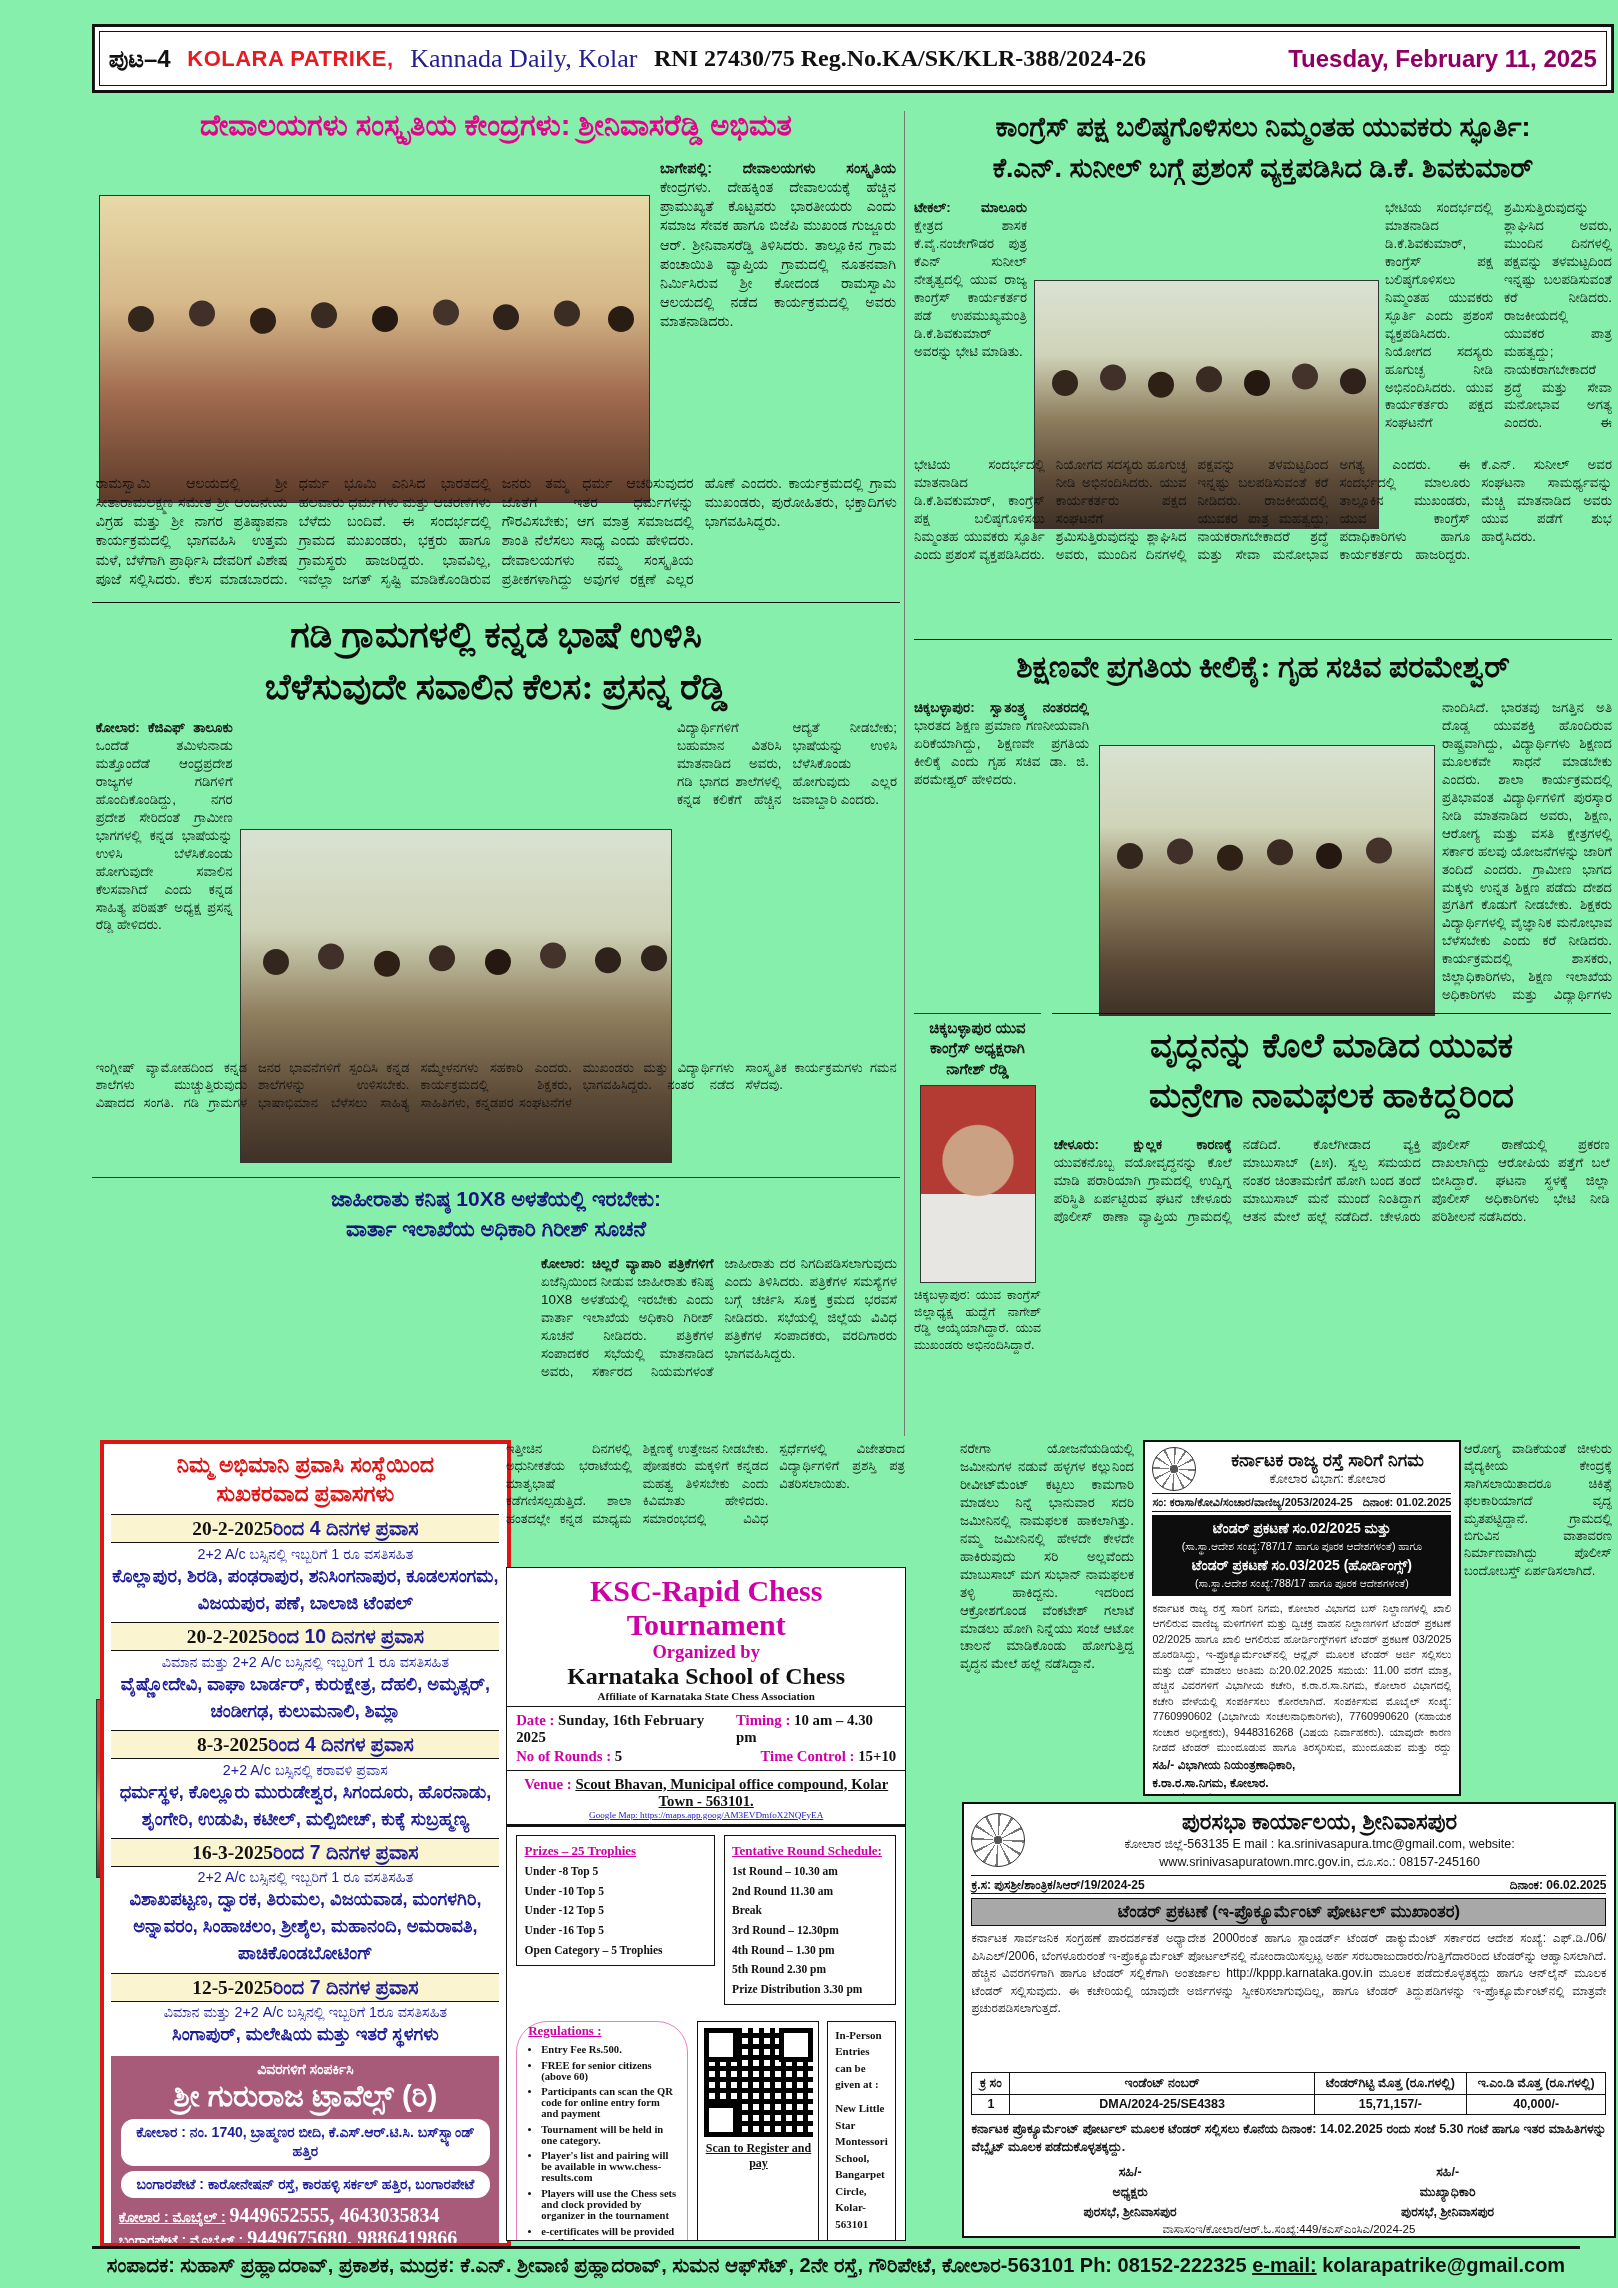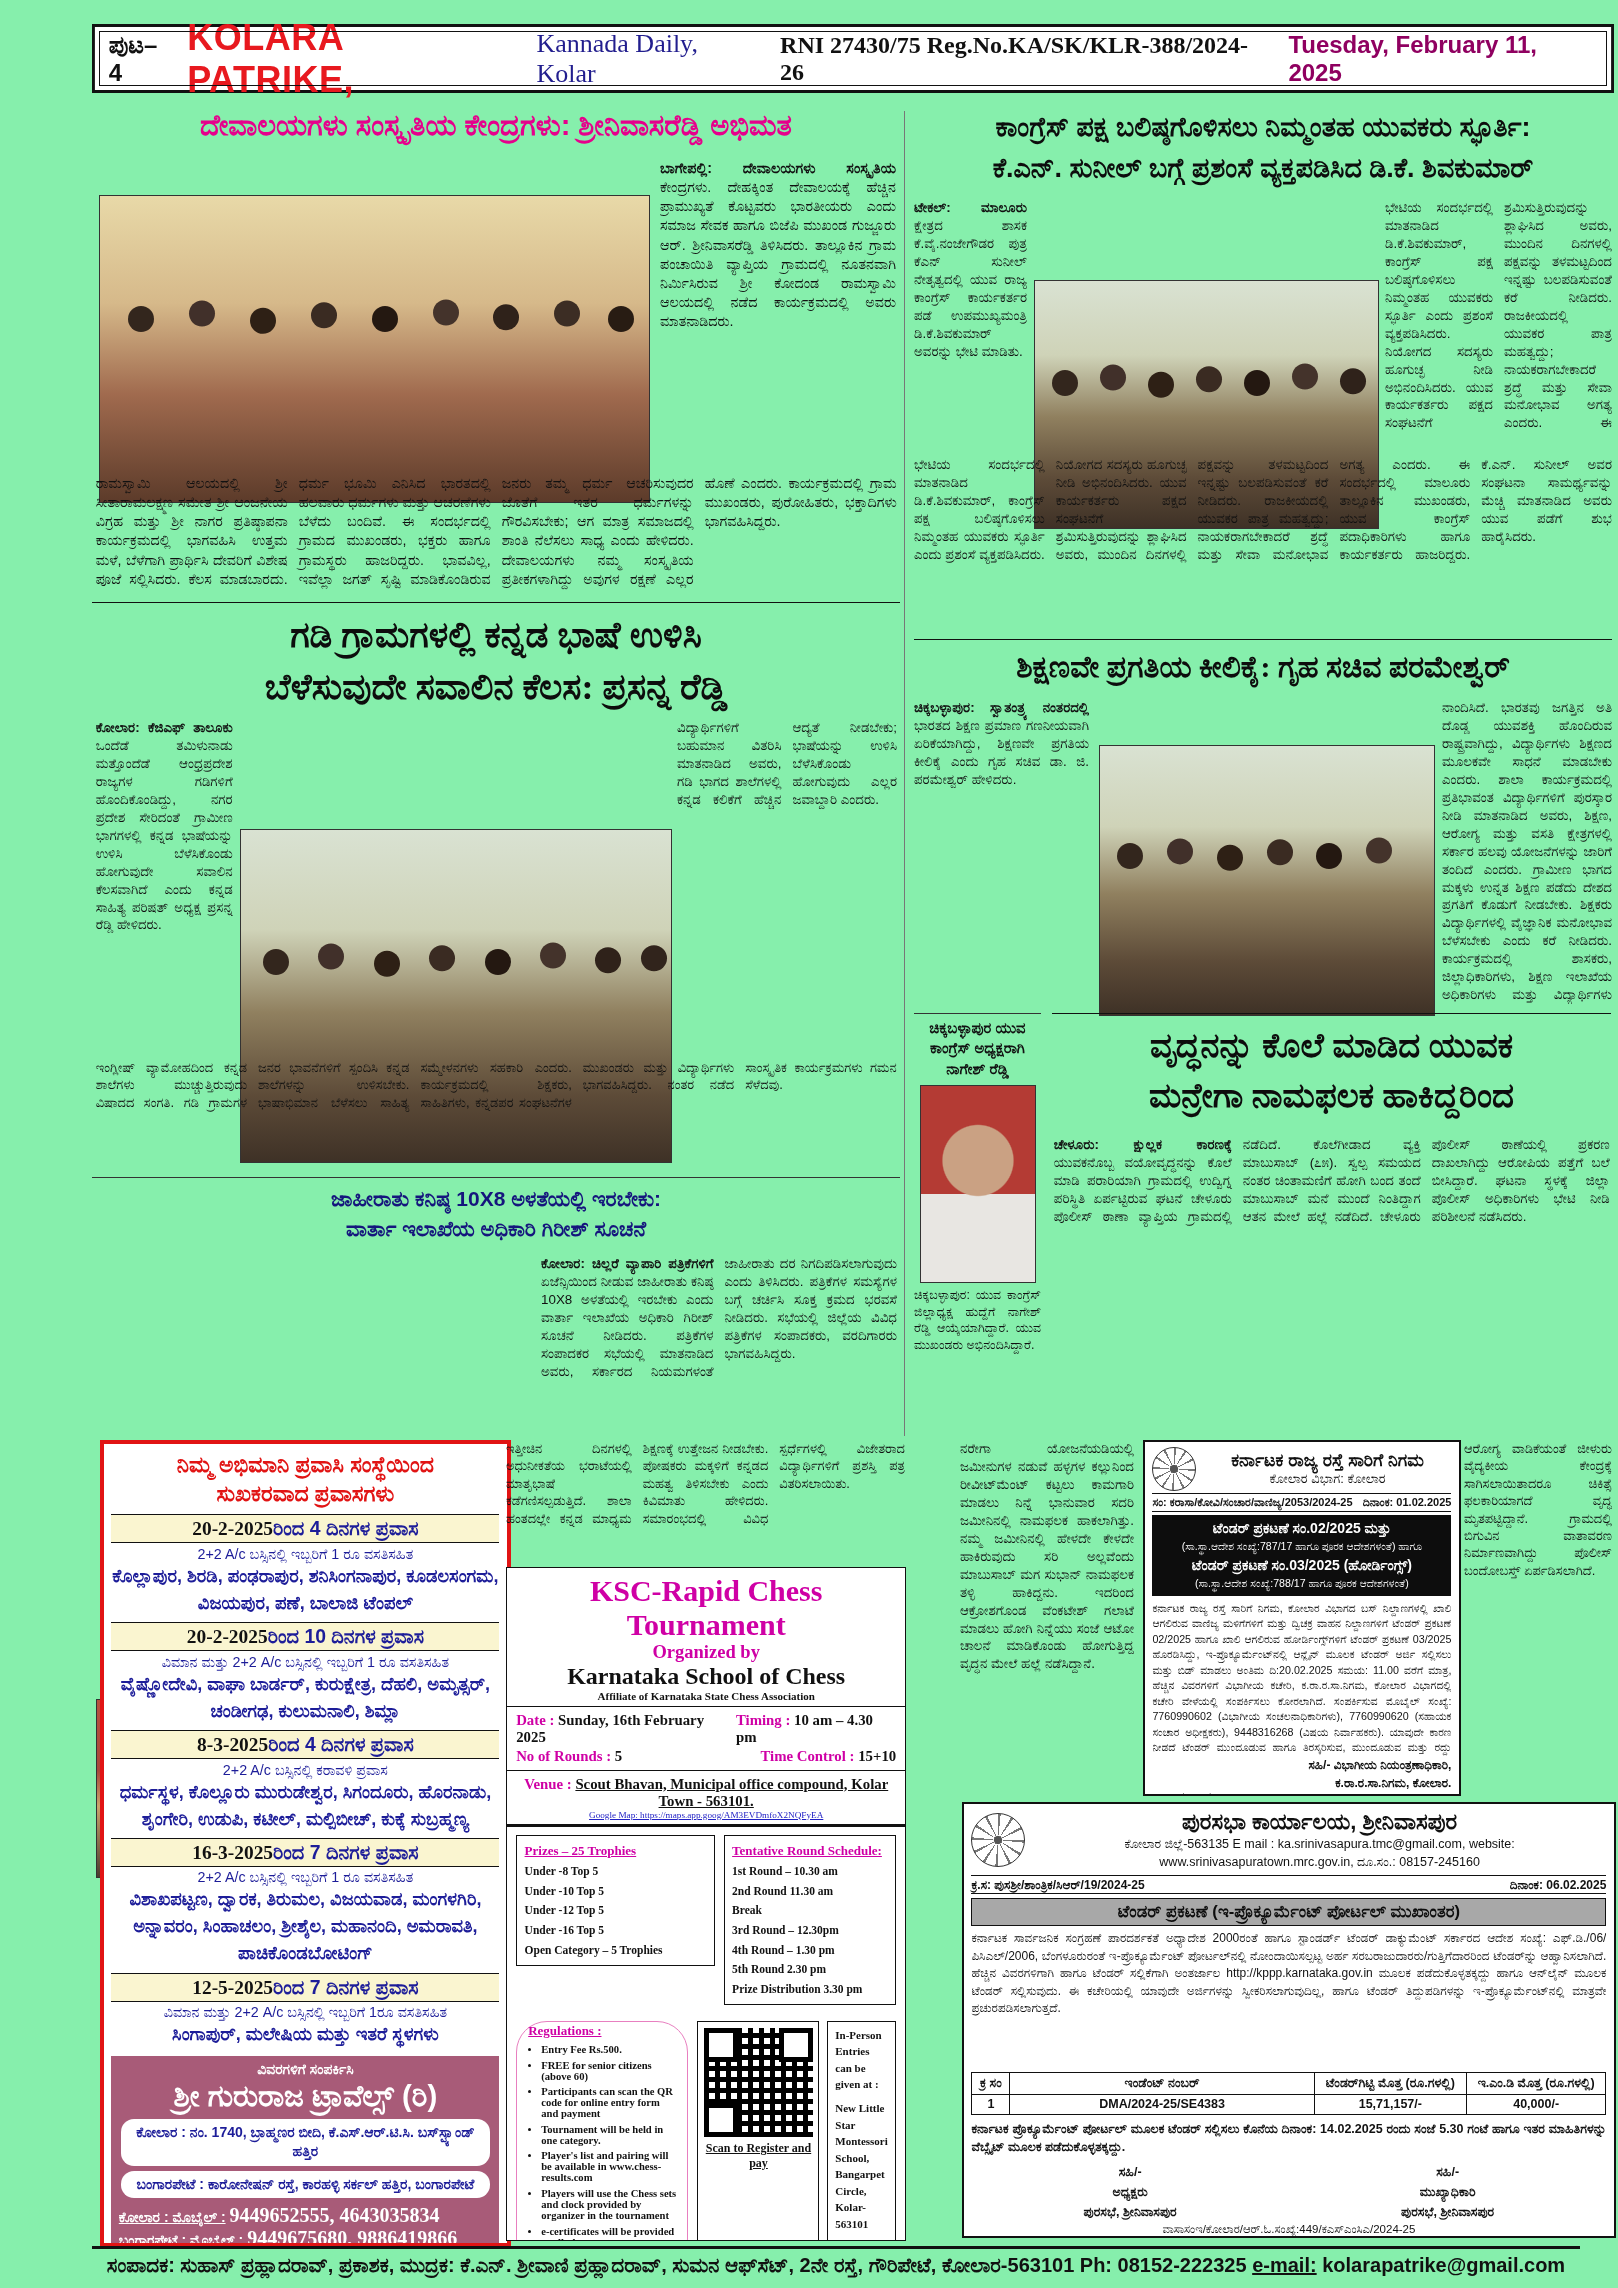--- a/index.html
+++ b/index.html
@@ -10,21 +10,21 @@
   .cols2{column-count:2;column-gap:11px;}
   .cols3{column-count:3;column-gap:11px;}
   .cols4{column-count:4;column-gap:11px;}
   .cols5{column-count:5;column-gap:11px;}
   .lead-bold::first-line{font-weight:bold;}
   
   .masthead{border:2.8px solid #111;box-shadow:0 0 0 0.9px #111 inset;background:#fff;
             display:flex;align-items:center;gap:16.6px;padding:0 14.8px;}
   .mh-inner{border:0.9px solid #111;position:absolute;inset:4.6px;pointer-events:none;}
   .mh-page{font-weight:bold;font-size:24px;}
-  .mh-title{color:#e8191f;font-weight:bold;font-size:36px;letter-spacing:0.5px;}
+  .mh-title{color:#e8191f;font-weight:bold;font-size:22px;letter-spacing:0.5px;}
   .mh-sub{color:#221e8e;font-family:"Liberation Serif",serif;font-size:26px;}
   .mh-reg{font-family:"Liberation Serif",serif;font-weight:bold;font-size:24px;}
   .mh-date{color:#8f0060;font-weight:bold;font-size:24px;margin-left:auto;}
   
   .h-mag{color:#e6008c;font-weight:bold;font-size:29px;text-align:center;line-height:1.25;}
   .h-blk{color:#0d0d0d;font-weight:bold;font-size:27px;text-align:center;line-height:1.5;}
   .h-big{color:#0d0d0d;font-weight:bold;font-size:36px;text-align:center;line-height:1.45;
          font-family:"Liberation Serif","DejaVu Serif",serif;}
   .h-med{color:#0d0d0d;font-weight:bold;font-size:30px;text-align:center;line-height:1.3;
          font-family:"Liberation Serif","DejaVu Serif",serif;}
@@ -86,21 +86,21 @@
           background:radial-gradient(circle,#555 0 3.7px,transparent 4.6px),
           repeating-conic-gradient(#777 0 6deg,#fff 6deg 30deg);}
   .nt-org{font-weight:bold;font-size:17.5px;text-align:center;flex:1;}
   .nt-divn{text-align:center;font-size:13px;}
   .nt-ref{display:flex;justify-content:space-between;font-size:11px;font-weight:bold;
           border-top:0.9px solid #111;border-bottom:0.9px solid #111;padding:1.8px 0;margin:2.8px 0;}
   .blackband{background:#0d0d0d;color:#fff;text-align:center;padding:3.7px 1.8px;line-height:1.5;}
   .bb1{font-weight:bold;font-size:14px;}
   .bb2{font-size:10.6px;}
   .nt-body{font-size:11.8px;text-align:justify;line-height:1.45;margin-top:4.6px;}
-  .nt-sign{text-align:right;font-weight:bold;font-size:12px;line-height:1.5;}
+  .nt-sign{text-align:left;font-weight:bold;font-size:12px;line-height:1.5;}
   .nt-ro{font-size:8.3px;color:#444;}
   .grayband{background:#a8a8a8;color:#0d0d0d;text-align:center;font-weight:bold;font-size:16.6px;
             border:0.9px solid #111;padding:2.8px 0;margin:3.7px 0;}
   .mn-title{font-weight:bold;font-size:22px;text-align:center;}
   .mn-addr{text-align:center;font-size:12.5px;line-height:1.5;}
   table.tender{border-collapse:collapse;width:100%;margin-top:3.7px;font-size:12.5px;}
   table.tender th,table.tender td{border:1.8px solid #111;padding:2.8px 3.7px;text-align:center;font-weight:bold;}
   .mn-signs{display:flex;justify-content:space-around;font-weight:bold;font-size:12.5px;
             text-align:center;line-height:1.6;margin-top:5.5px;}
   

